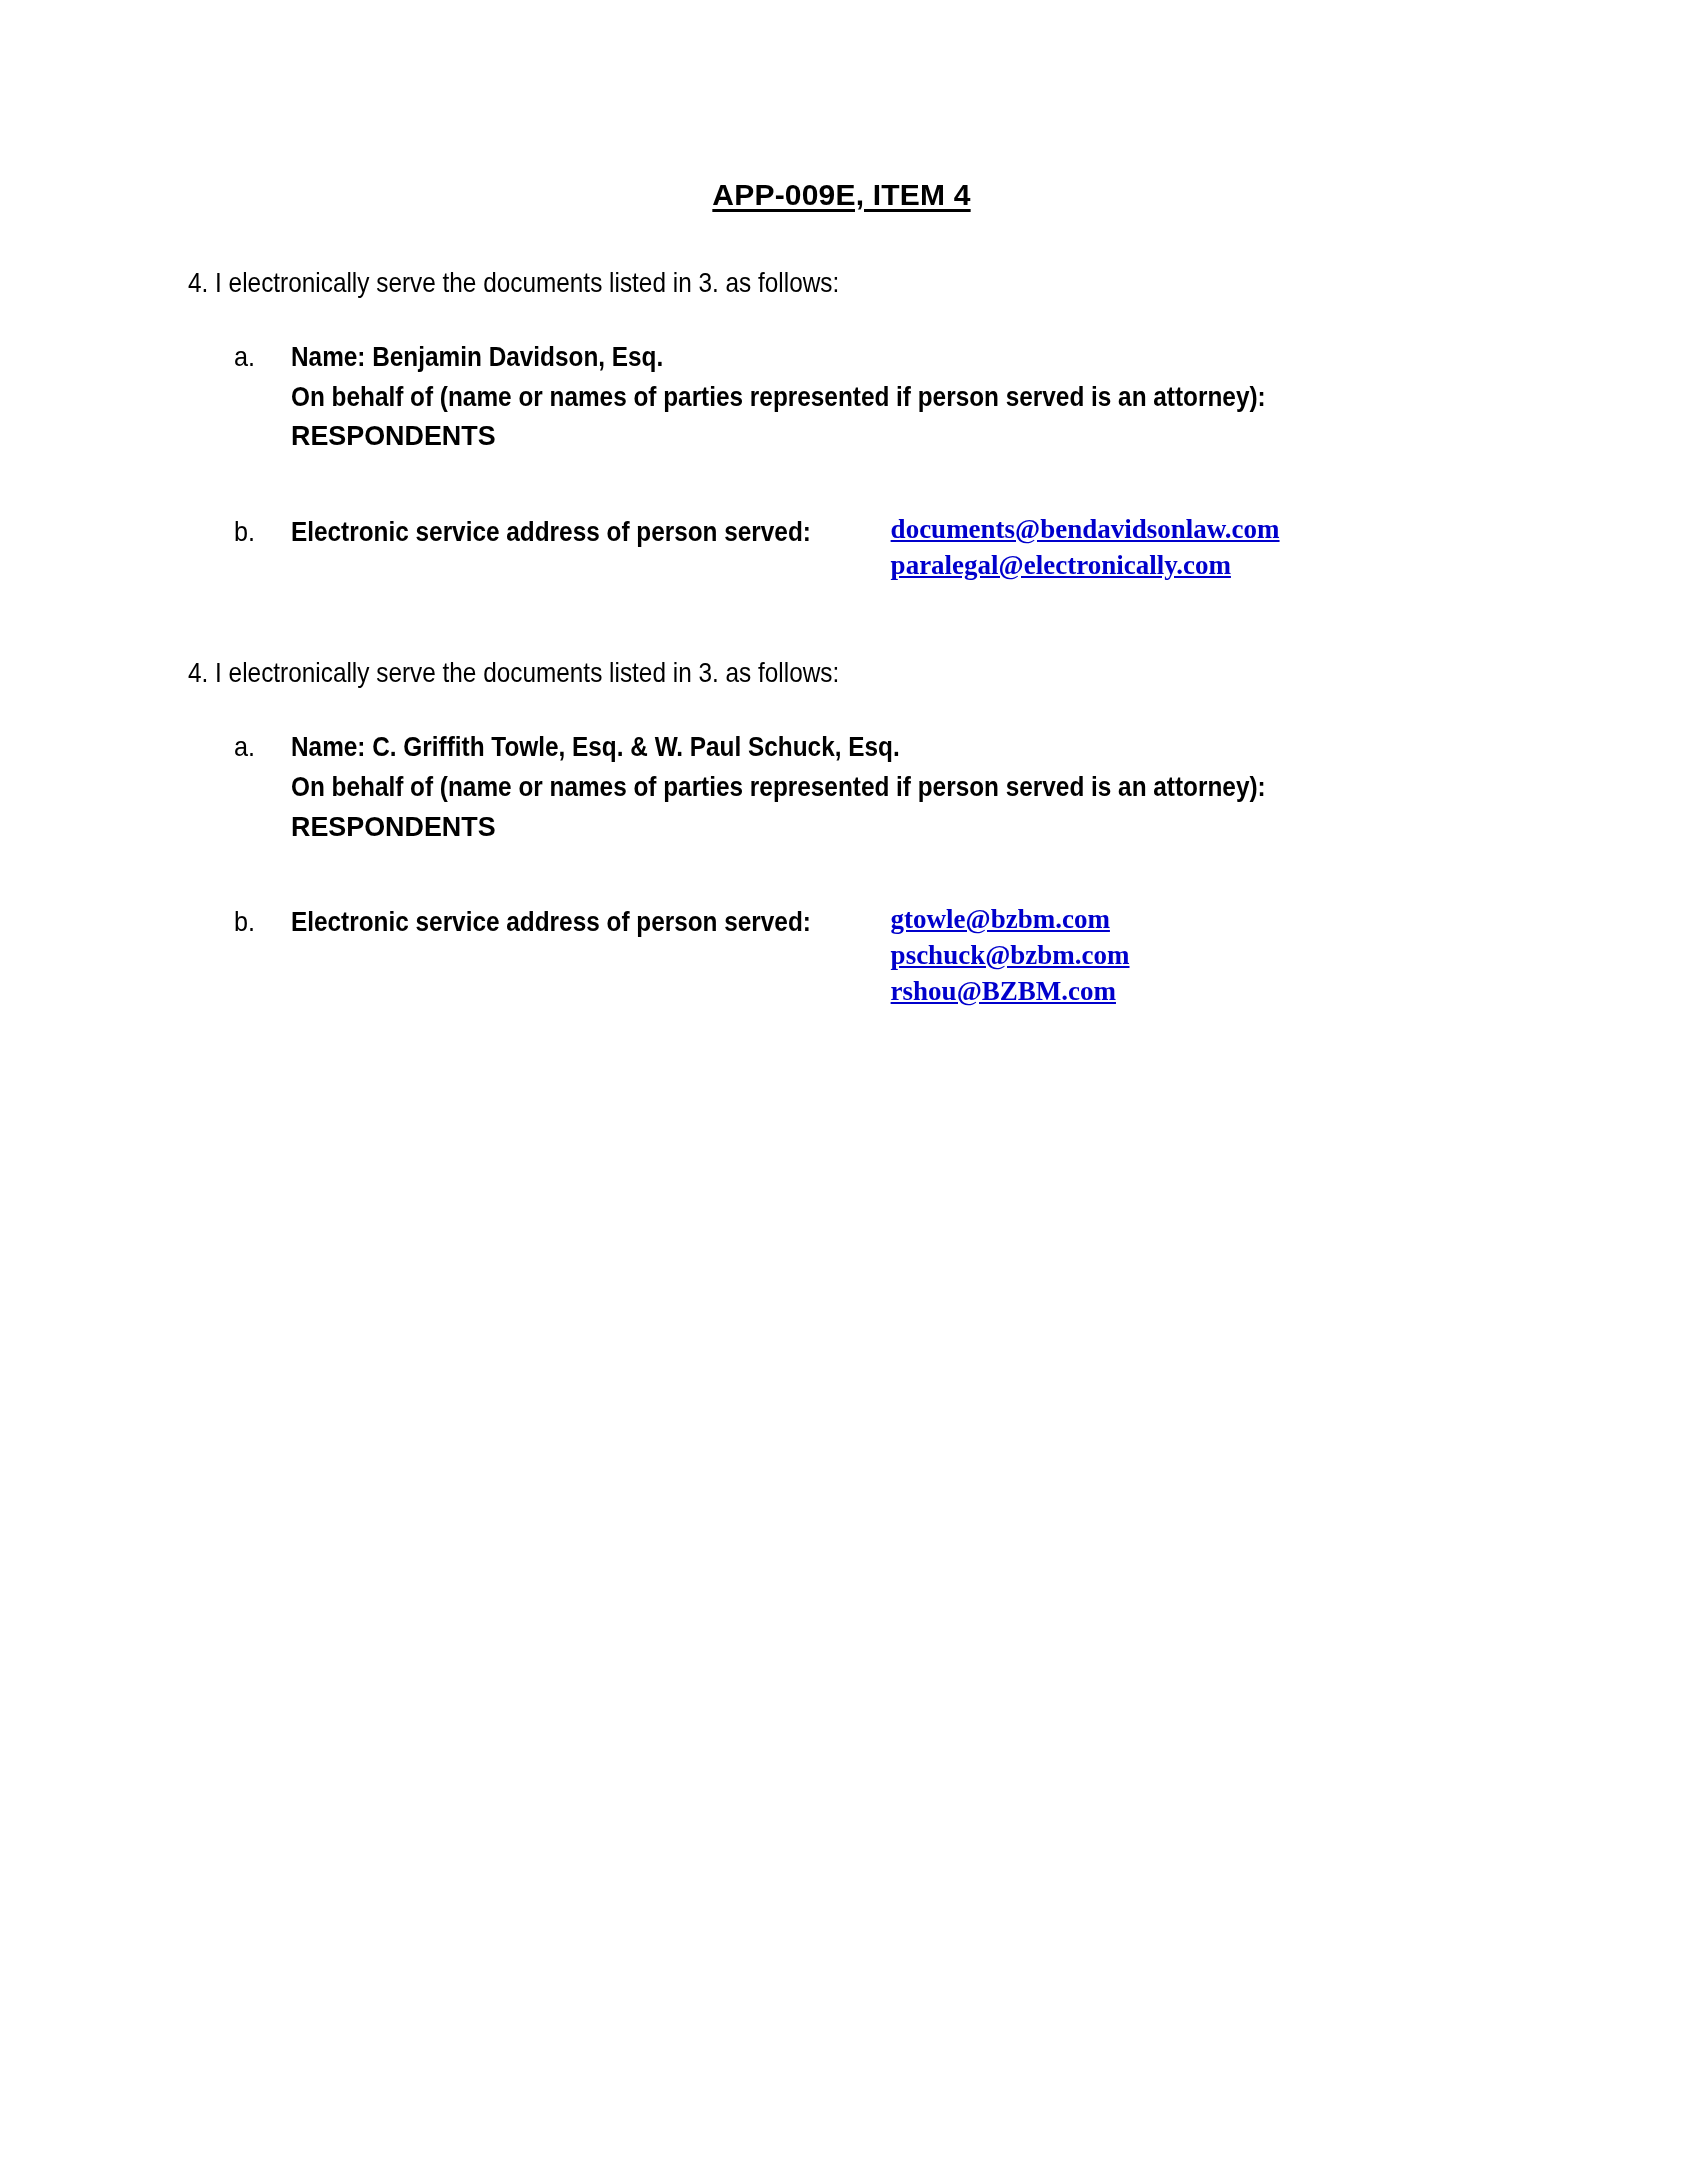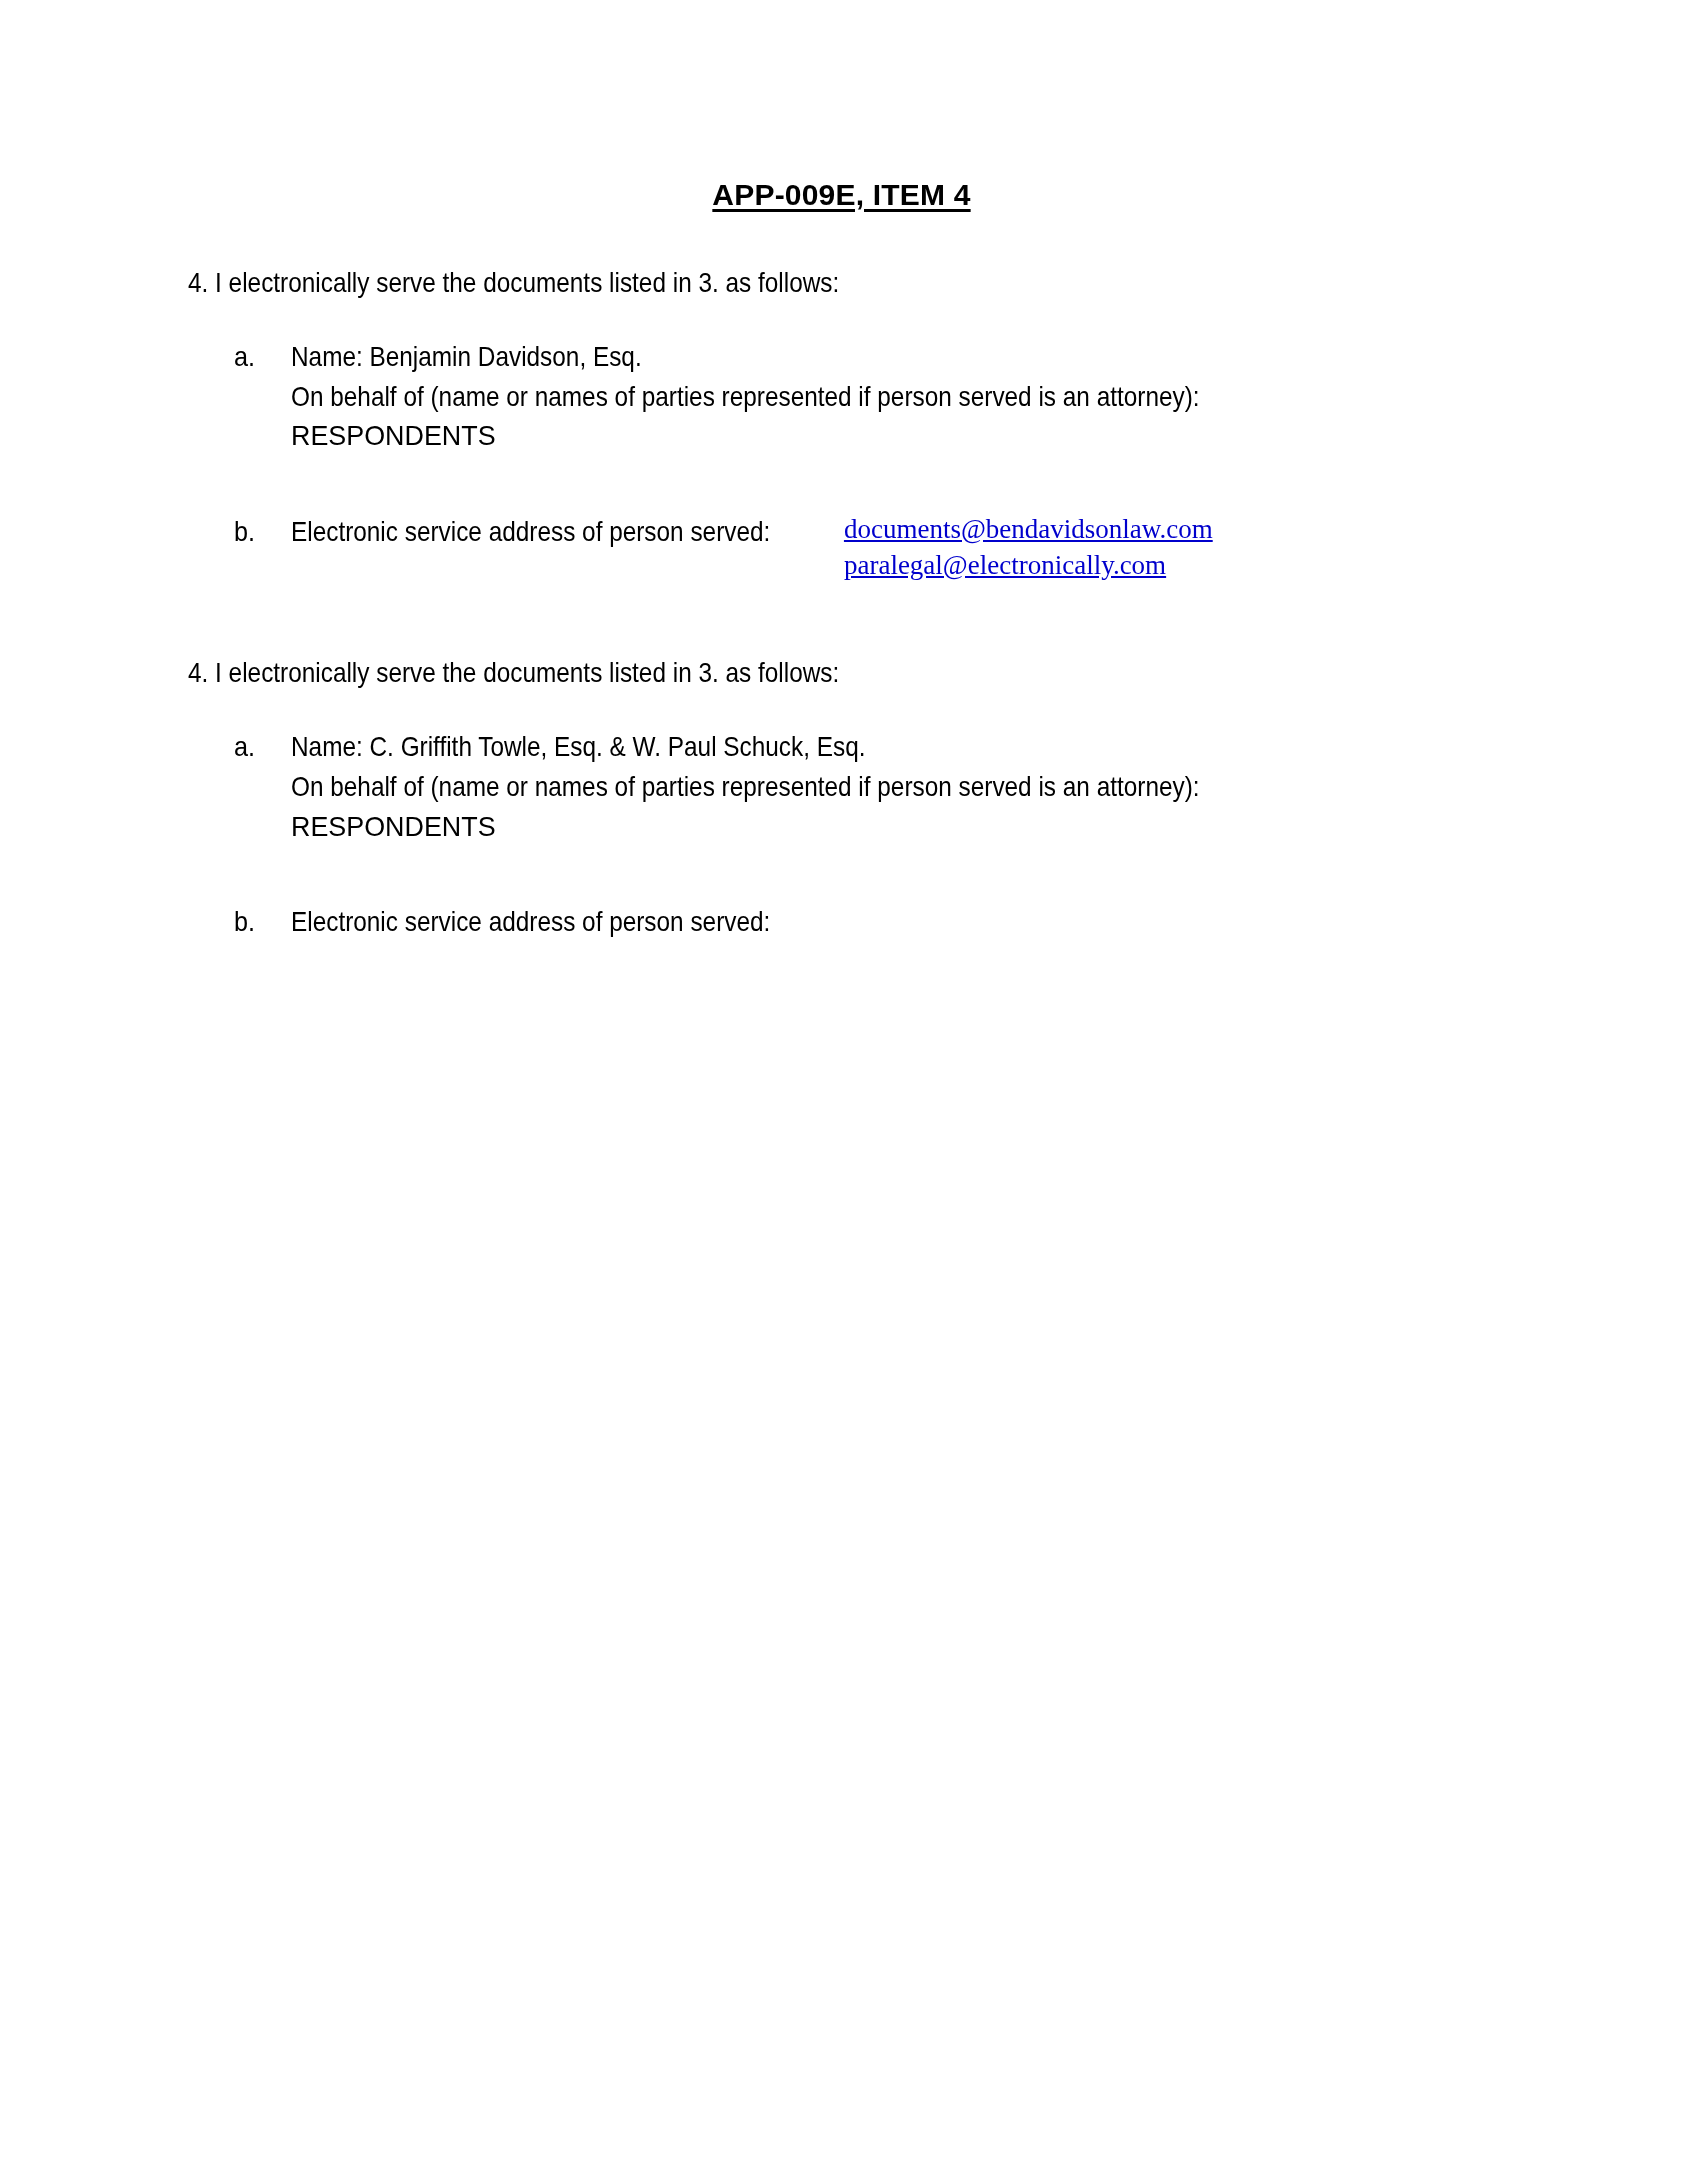--- a/index.html
+++ b/index.html
@@ -71,20 +71,21 @@
     font-size: 28px;
     line-height: 1.42;
     transform: scaleX(0.9);
     transform-origin: left center;
   }
 
   .sub-body {
     flex: 1 1 auto;
     font-size: 28px;
     line-height: 1.42;
+    font-weight: bold;
   }
 
   .line-cond {
     font-family: "Liberation Sans", sans-serif;
     white-space: nowrap;
     transform: scaleX(0.87);
     transform-origin: left center;
   }
 
   .line-plain {
@@ -186,20 +187,25 @@
           </div>
         </div>
 
         <div class="gap-mid"></div>
 
         <div class="sub-item">
           <div class="sub-marker">b.</div>
           <div class="sub-body">
             <div class="email-row">
               <span class="served-label">Electronic service address of person served:</span>
+              <span class="email-stack">
+                <a class="email-link">gtowle@bzbm.com</a>
+                <a class="email-link">pschuck@bzbm.com</a>
+                <a class="email-link">rshou@BZBM.com</a>
+              </span>
             </div>
           </div>
         </div>
 
       </div>
     </div>
 
   </div>
 </div>
 

